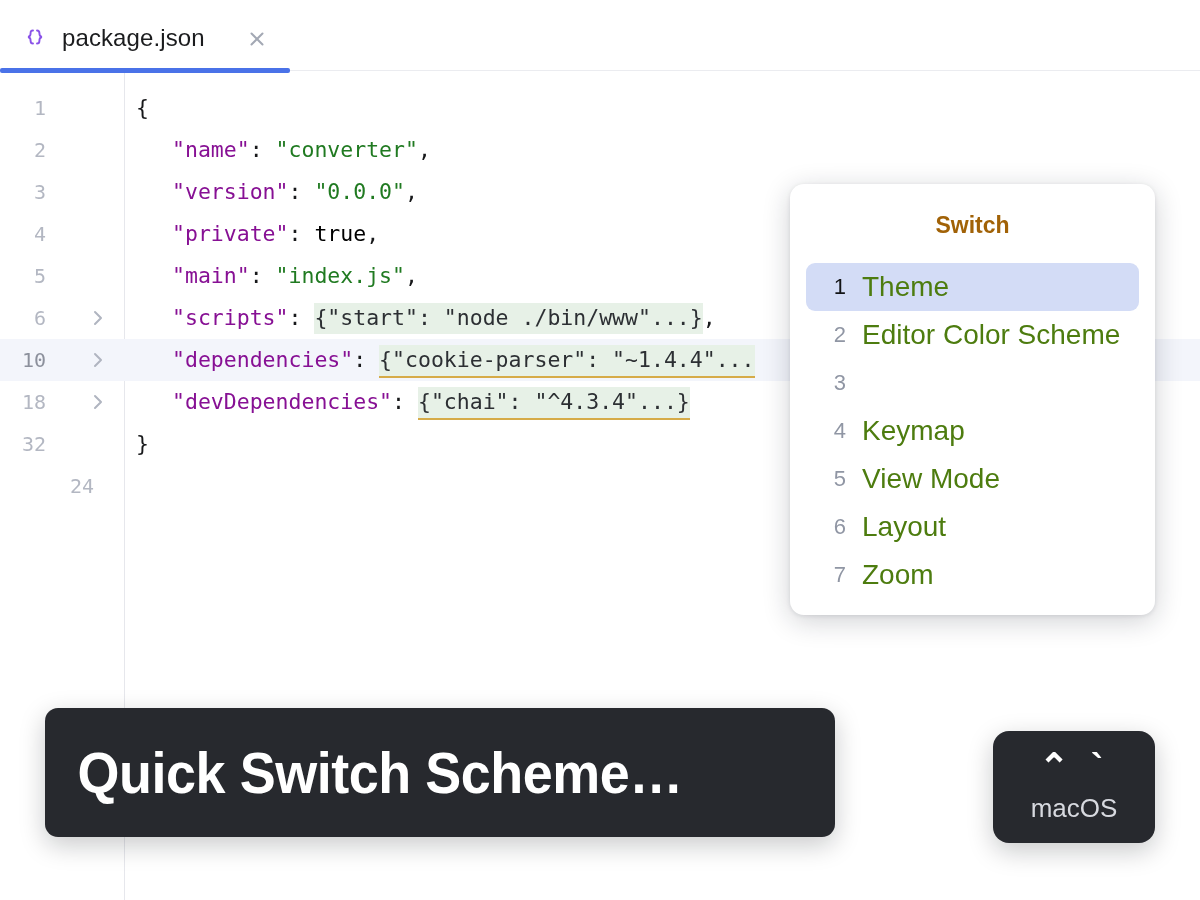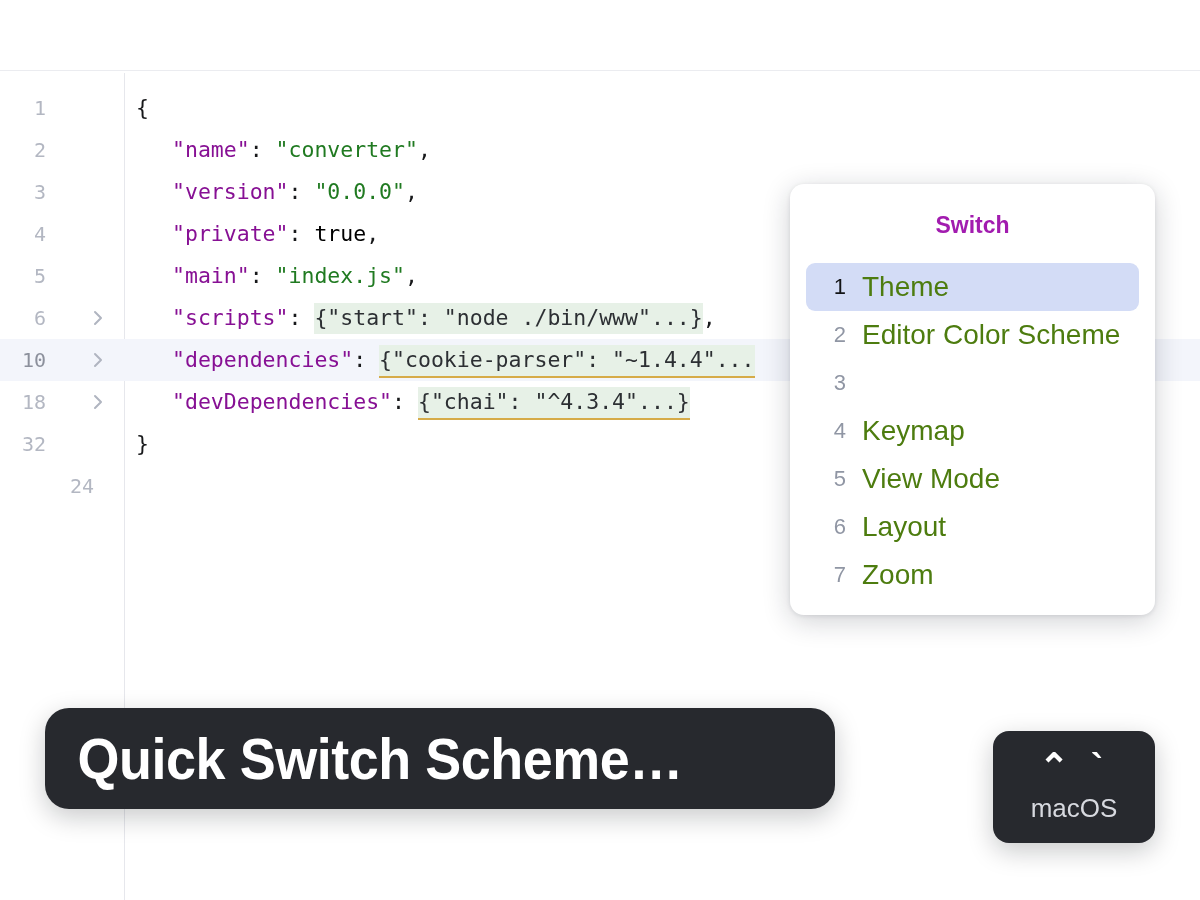--- a/index.html
+++ b/index.html
@@ -180,21 +180,21 @@
     z-index: 20;
   }
   .switch-title {
     position: absolute;
     left: 0;
     top: 28px;
     width: 365px;
     text-align: center;
     font-size: 23px;
     font-weight: bold;
-    color: #a21caf;
+    color: #a16207;
   }
   .switch-list {
     position: absolute;
     left: 0;
     top: 79px;
     width: 365px;
   }
   .switch-item {
     position: relative;
     margin: 0 16px;
@@ -222,23 +222,23 @@
     color: #4d7c0f;
     white-space: nowrap;
   }
 
   
   .action-banner {
     position: absolute;
     left: 45px;
     top: 708px;
     width: 790px;
-    height: 101px;
+    height: 129px;
     background: #27292e;
-    border-radius: 24px;
+    border-radius: 13px;
     box-shadow: 0 8px 26px rgba(10,12,20,0.22);
     display: flex;
     align-items: center;
     z-index: 25;
   }
   .action-banner-text {
     padding-left: 35px;
     color: #ffffff;
     font-size: 58px;
     font-weight: bold;
@@ -283,20 +283,35 @@
     font-size: 26px;
   }
 </style>
 </head>
 <body>
 
 <div class="editor-root">
 
   <div class="tabbar">
     <div class="tabbar-underline"></div>
+    <div class="tab">
+      <span class="tab-icon">
+        <svg width="24" height="24" viewBox="0 0 24 24" fill="none" stroke="currentColor" stroke-width="1.9" stroke-linecap="round" stroke-linejoin="round">
+          <path d="M10 4.5c-2 0-2.4 1-2.4 2.6 0 1.6-.2 3.3-1.8 3.4v1c1.6.1 1.8 1.8 1.8 3.4 0 1.6.4 2.6 2.4 2.6"></path>
+          <path d="M14 4.5c2 0 2.4 1 2.4 2.6 0 1.6.2 3.3 1.8 3.4v1c-1.6.1-1.8 1.8-1.8 3.4 0 1.6-.4 2.6-2.4 2.6"></path>
+        </svg>
+      </span>
+      <span class="tab-title">package.json</span>
+      <span class="tab-close">
+        <svg width="22" height="22" viewBox="0 0 22 22" fill="none" stroke="currentColor" stroke-width="2" stroke-linecap="round">
+          <path d="M5.5 5.5l11 11M16.5 5.5l-11 11"></path>
+        </svg>
+      </span>
+      <div class="tab-active-bar"></div>
+    </div>
   </div>
 
   <div class="code-area">
     <div class="gutter-divider"></div>
     <div id="lines-host">
         <div class="line" style="top: 14px;">
           <div class="line-no">1</div>
           <div class="line-code" style="left: 136px;"><span class="tok-punc">{</span></div>
         </div>
         <div class="line" style="top: 56px;">

